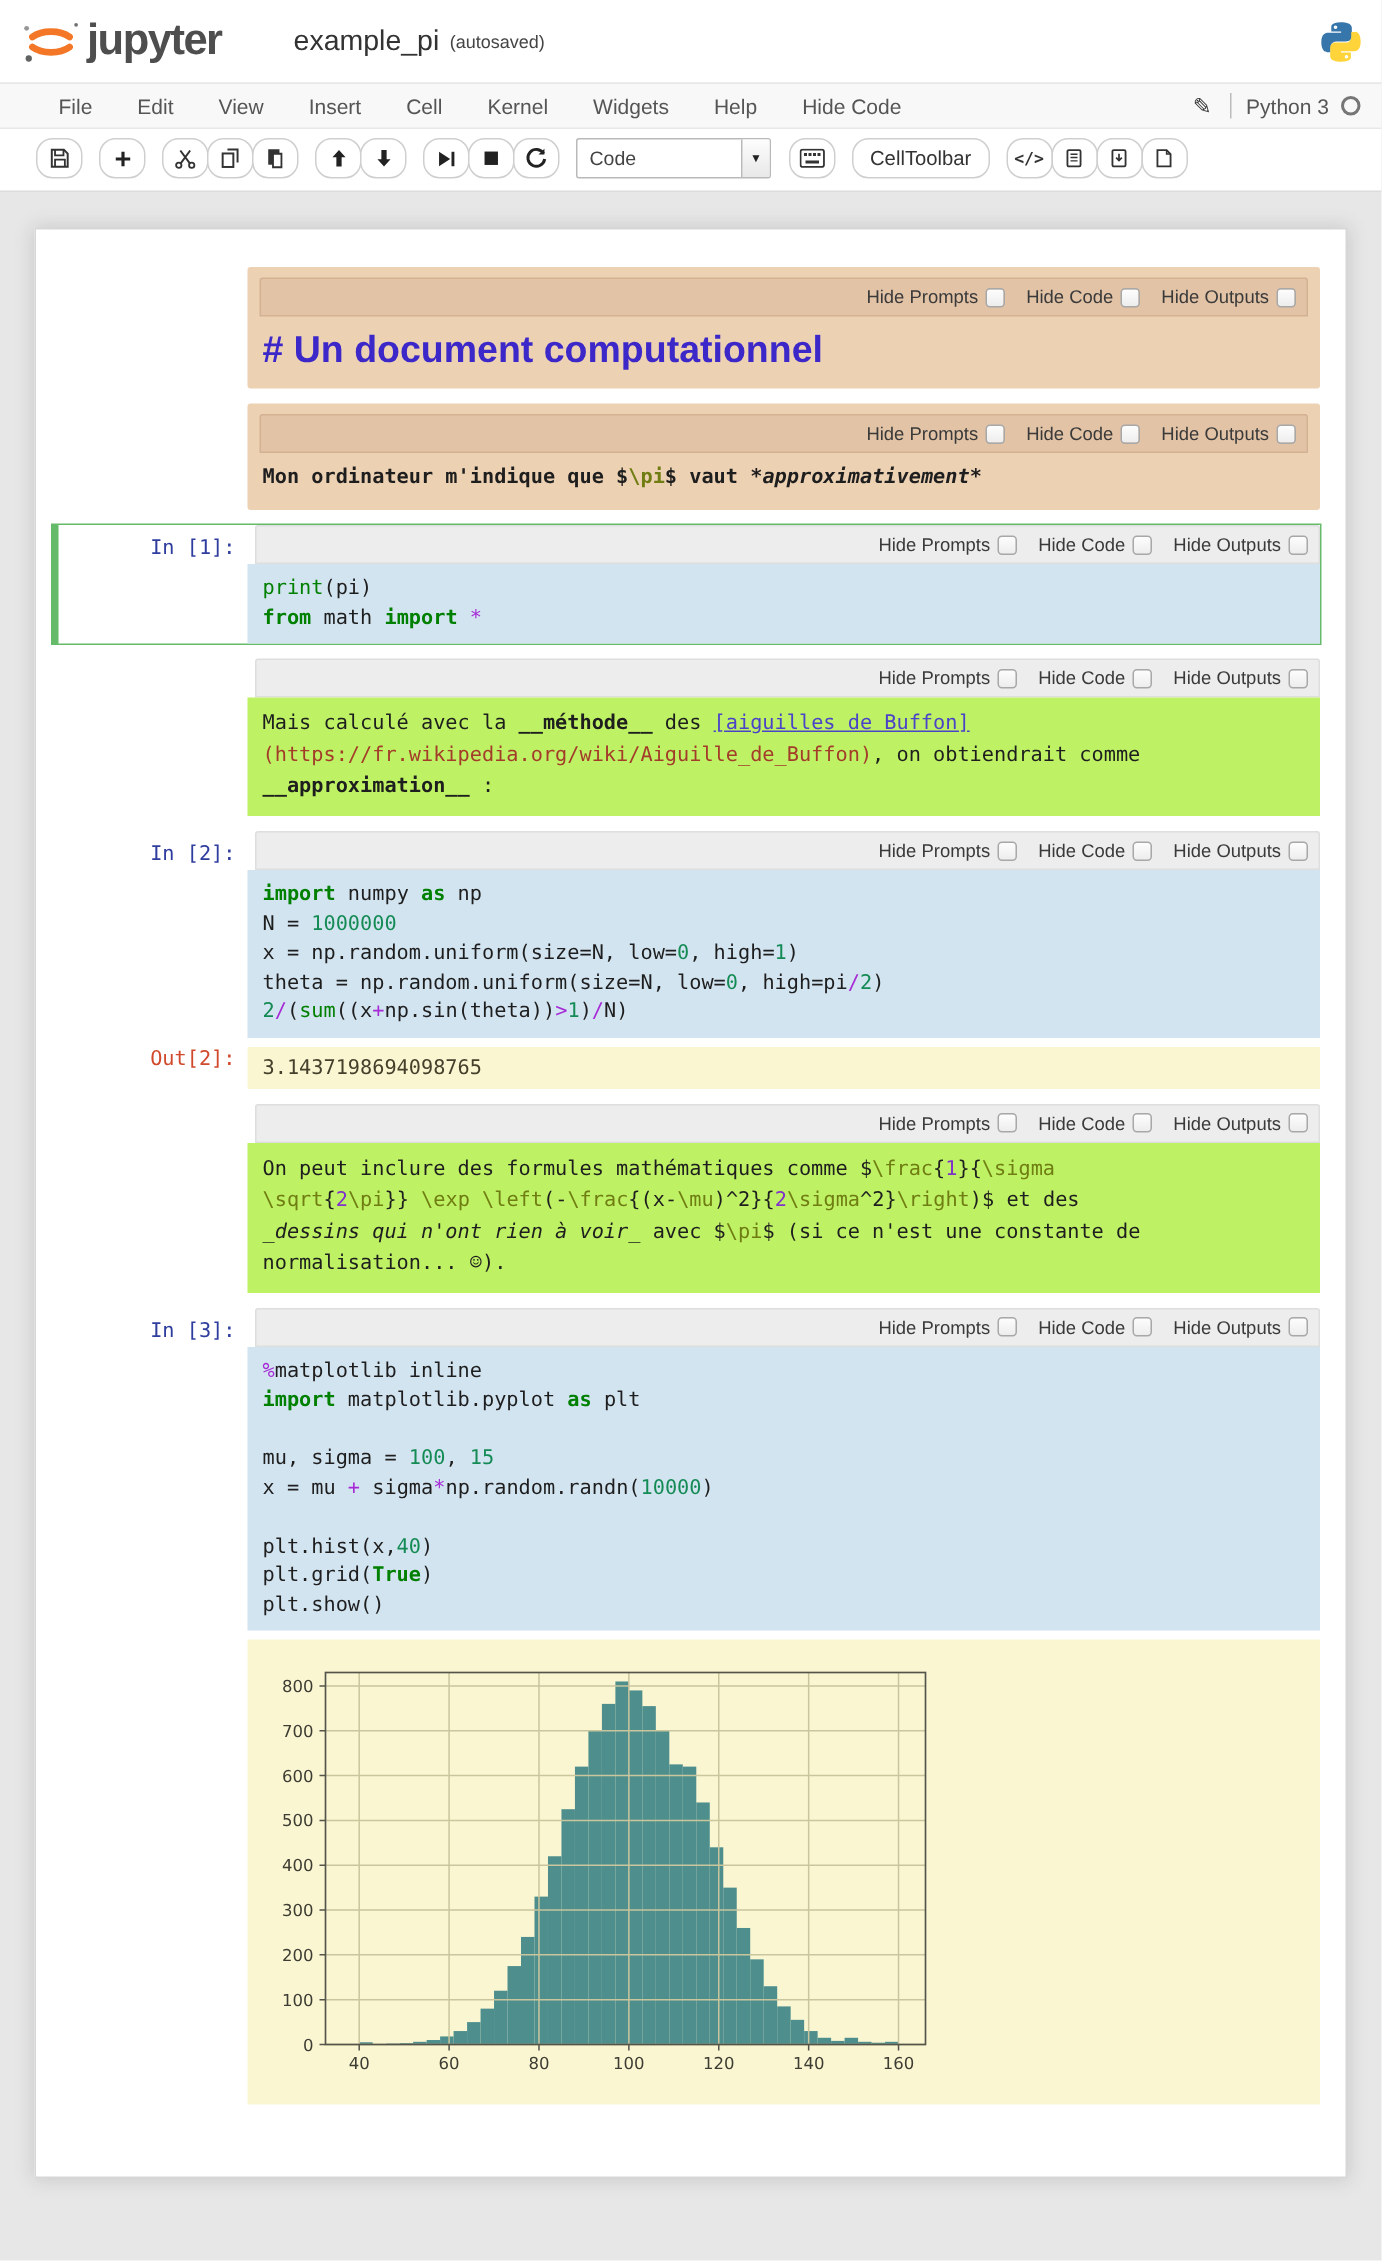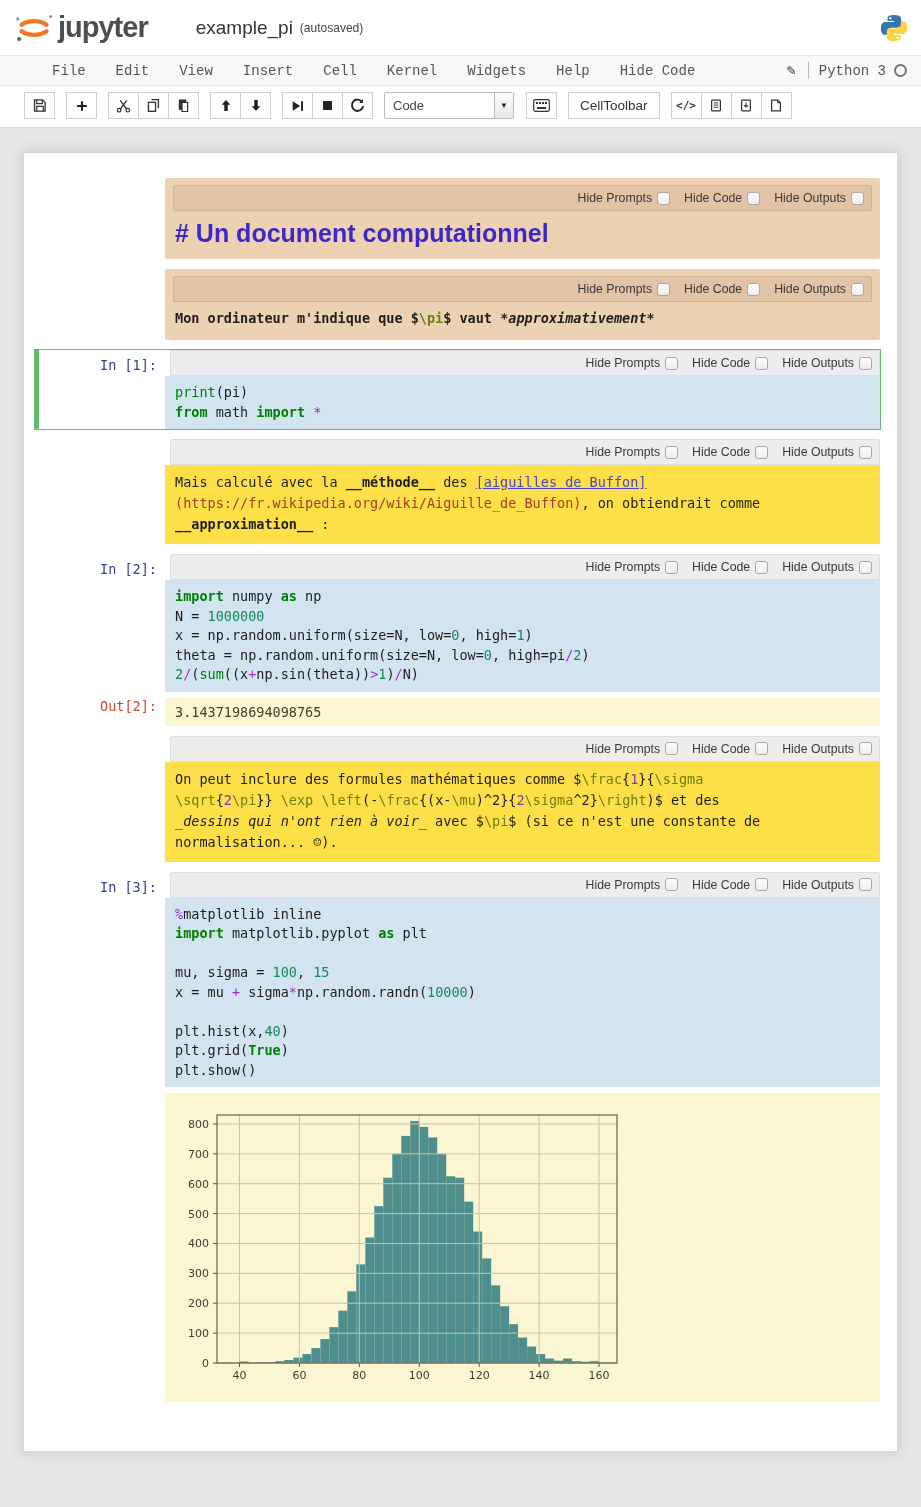--- a/index.html
+++ b/index.html
@@ -9,33 +9,33 @@
   
   .header { background:#fff; height:55px; display:flex; align-items:center; padding:0 12px 0 12px; }
   .logo-wrap { display:flex; align-items:center; cursor:pointer; }
   .logo-word { font-size:29px; font-weight:600; color:#4e4e4e; letter-spacing:-1px; margin-left:2px; }
   .nb-title { font-size:19px; color:#333; margin-left:48px; cursor:pointer; }
   .nb-autosaved { font-size:12px; color:#444; margin-left:7px; }
   .header-spacer { flex:1; }
 
   
   .menubar { background:#f8f8f8; border-top:1px solid #e7e7e7; border-bottom:1px solid #e7e7e7;
-             height:31px; display:flex; align-items:stretch; padding-left:37px;font-family:Liberation Mono, monospace; }
+             height:31px; display:flex; align-items:stretch; padding-left:24px; }
   .menu-items { display:flex; list-style:none; }
   .menu-items li { display:flex; align-items:center; padding:0 15px; font-size:14px; color:#555; cursor:pointer; }
   .menubar-right { margin-left:auto; display:flex; align-items:center; padding-right:14px; }
   .edit-icon { font-size:15px; color:#333; margin-right:12px; cursor:pointer; }
   .kernel-sep { width:1px; height:17px; background:#bbb; margin-right:10px; }
   .kernel-name { font-size:14px; color:#555; margin-right:8px; }
   .kernel-indicator { width:13px; height:13px; border:2px solid #767676; border-radius:50%; display:inline-block; }
 
   
   .toolbar { background:#fff; padding:6px 0 8px 24px; display:flex; align-items:center; border-bottom:1px solid #dcdcdc; }
   .btn-group { display:flex; margin-right:12px; }
-  .tb-btn { min-width:31px; height:27px; background:#fff; border:1px solid #cfcfcf; border-radius:0;
+  .tb-btn { min-width:31px; height:27px; background:#fff; border:1px solid #cfcfcf; border-radius:11px;
             display:flex; align-items:center; justify-content:center; cursor:pointer; margin-right:-1px; color:#333; }
   .tb-btn svg { display:block; }
   .tb-btn.text-btn { padding:0 11px; font-size:13.5px; }
   .code-icon-txt { font-size:11px; font-weight:bold; font-family:"DejaVu Sans Mono",monospace; }
   .cell-type-select { width:130px; height:27px; border:1px solid #b9b9b9; border-radius:2px; background:#fff;
             display:flex; align-items:center; font-size:13px; color:#444; cursor:pointer; margin-right:12px; }
   .cell-type-select .val { flex:1; padding-left:8px; }
   .cell-type-select .arrow-box { width:19px; height:25px; border-left:1px solid #b9b9b9;
             background:linear-gradient(#fdfdfd,#e8e8e8); display:flex; align-items:center; justify-content:center;
             font-size:8px; color:#222; }
@@ -58,21 +58,21 @@
                  height:26px; padding-right:7px; margin-left:5px; }
   .celltoolbar .ctb-label { font-size:12.3px; color:#3a3a3a; margin-left:14px; }
   .ctb-checkbox { width:13px; height:13px; margin-left:5px; border:1px solid #a8a8a8; border-radius:3px;
                   background:linear-gradient(#fdfdfd,#ededed); display:inline-block; cursor:pointer; }
 
   .md-box { grid-column:2; background:#edd1b3; border-radius:2px; padding:7px 8px 9px 8px; }
   .md-box .celltoolbar { background:#e2c3a6; border:1px solid #d3b292; margin-left:0; }
   .md-h1line { padding:7px 2px 2px 2px; }
   .md-lines { font-family:"DejaVu Sans Mono",monospace; font-size:13.5px; line-height:21px; color:#1e1e1e;
               padding:6px 2px 2px 2px; white-space:pre-wrap;font-weight:bold; }
-  .md-content { grid-column:2; background:#fde047; padding:7px 10px 9px 10px; font-family:"DejaVu Sans Mono",monospace;
+  .md-content { grid-column:2; background:#bef264; padding:7px 10px 9px 10px; font-family:"DejaVu Sans Mono",monospace;
                 font-size:13.5px; line-height:21px; color:#1e1e1e; white-space:pre-wrap; }
 
   .code-input { grid-column:2; background:#d3e4f1; padding:7px 10px; font-family:"DejaVu Sans Mono",monospace;
                 font-size:13.5px; line-height:19.5px; color:#1e1e1e; white-space:pre; cursor:text; }
   .code-line { min-height:19.5px; }
 
   .cell-output { grid-column:2; background:#faf6d2; margin-top:6px; padding:6px 10px;
                  font-family:"DejaVu Sans Mono",monospace; font-size:13.5px; color:#44402c; white-space:pre; }
   .cell-output.chart { padding:12px 6px 8px 6px; }
 

